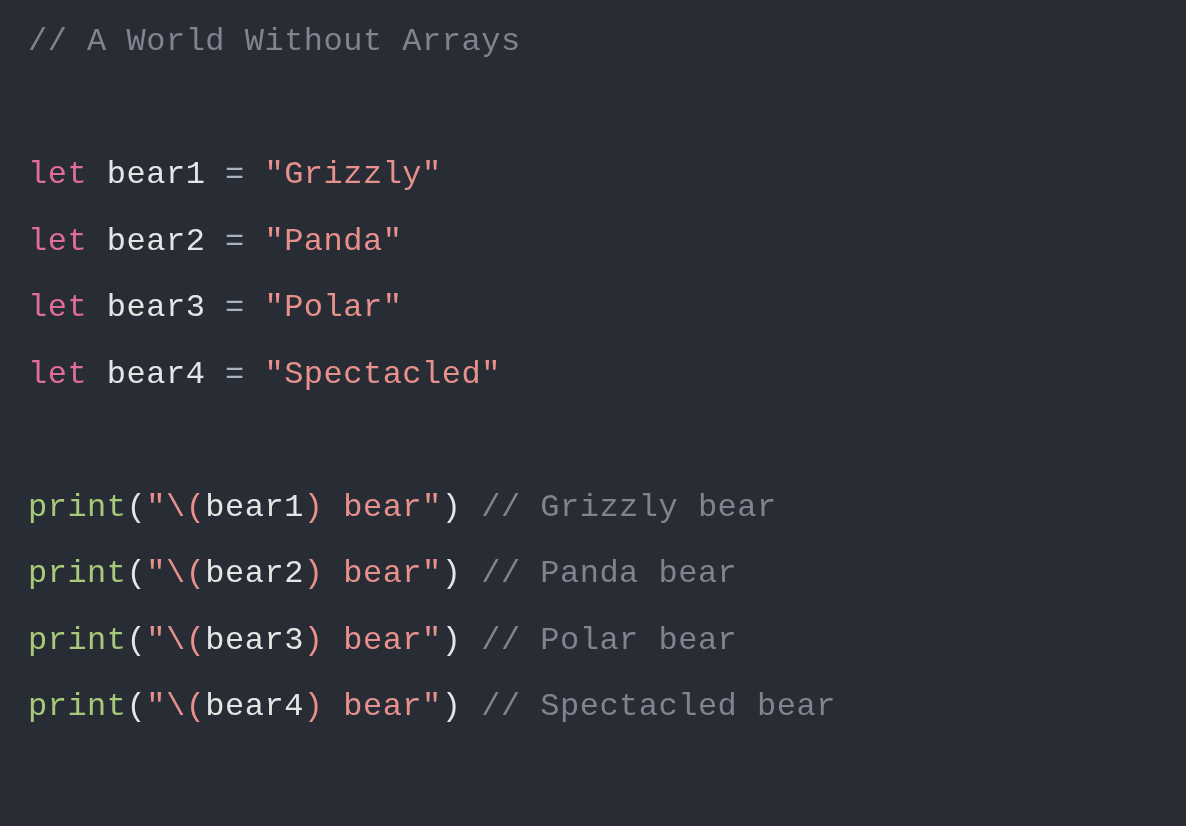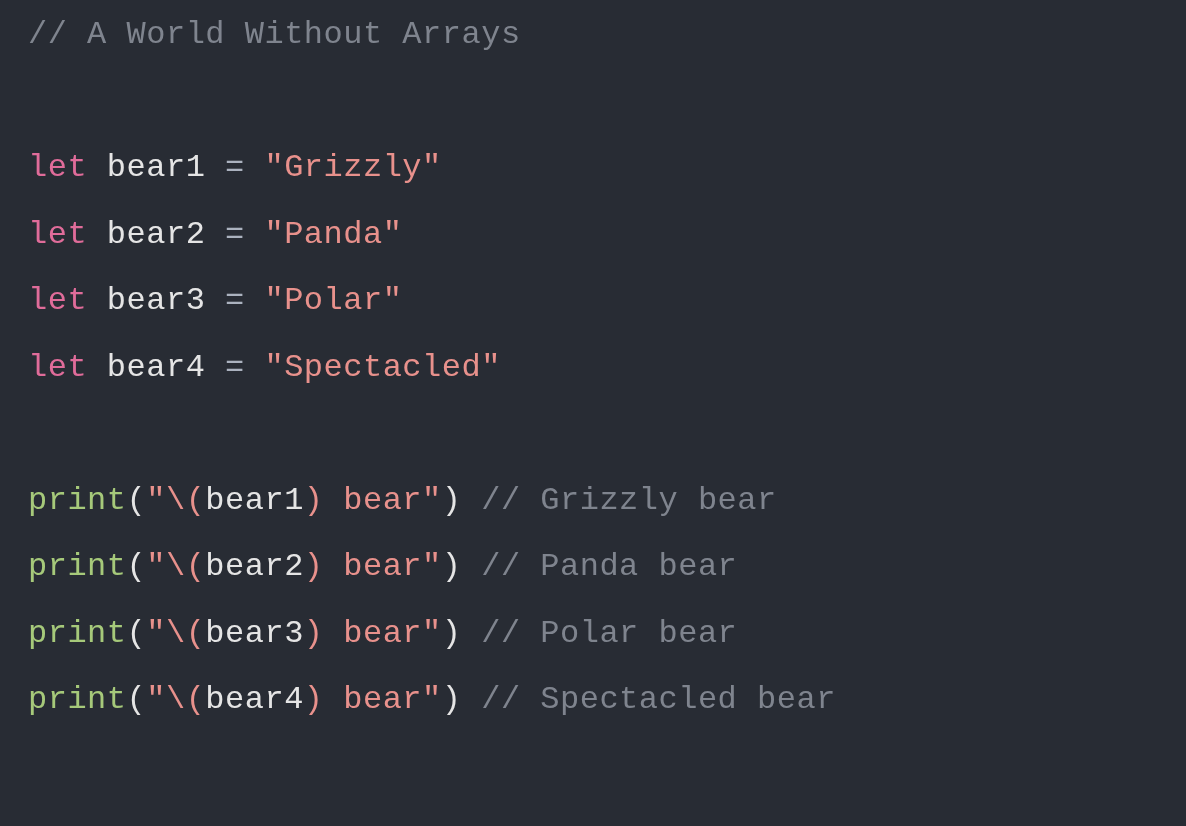--- a/index.html
+++ b/index.html
@@ -6,21 +6,21 @@
     margin: 0;
     padding: 0;
     background: #282c34;
     width: 1186px;
     height: 826px;
     overflow: hidden;
     font-family: "SF Mono", "Menlo", "Consolas", "Liberation Mono", monospace;
   }
   pre.code {
     margin: 0;
-    padding: 2px 28px;
+    padding: 9px 28px;
     font-family: inherit;
     font-size: 32px;
     line-height: 2.08;
     color: #abb2bf;
     white-space: pre;
     letter-spacing: 0.5px;
   }
   .tok-comment { color: #7f848e; }
   .tok-keyword { color: #e06c9a; }
   .tok-ident   { color: #e5e5e5; }

